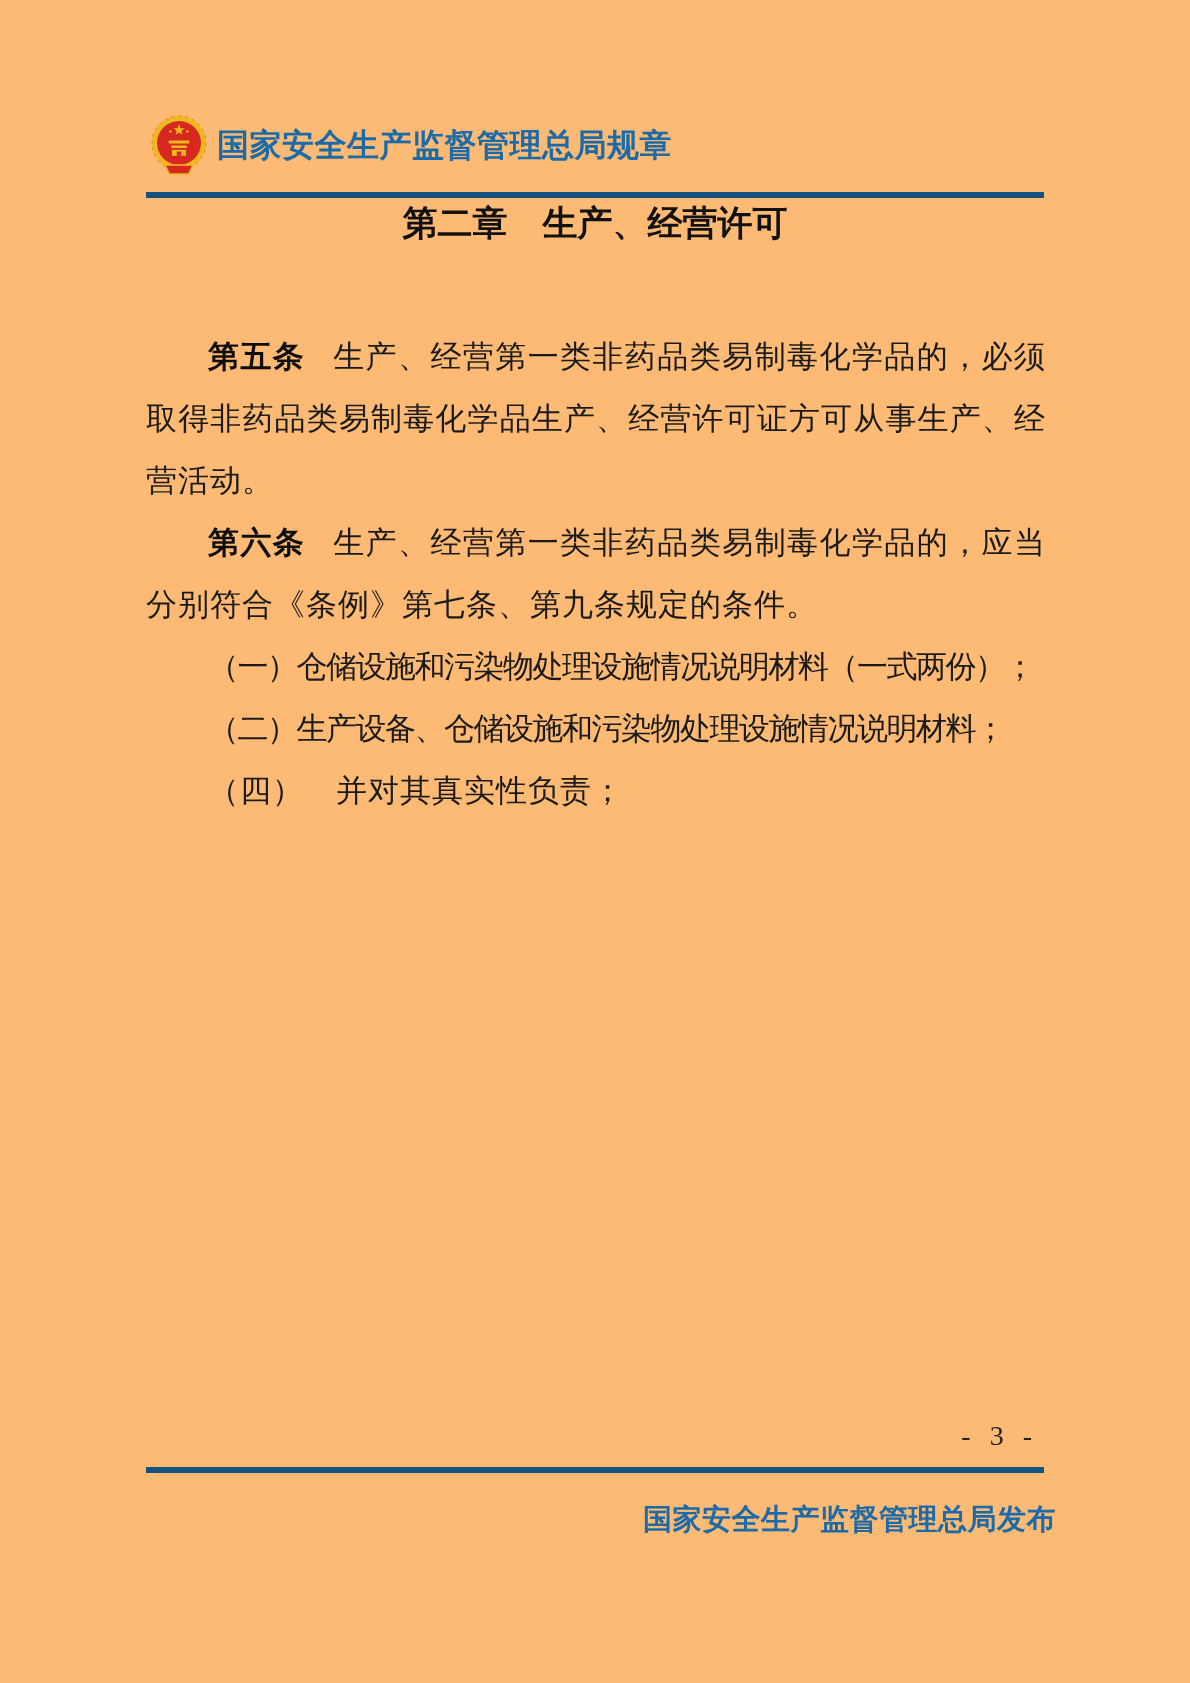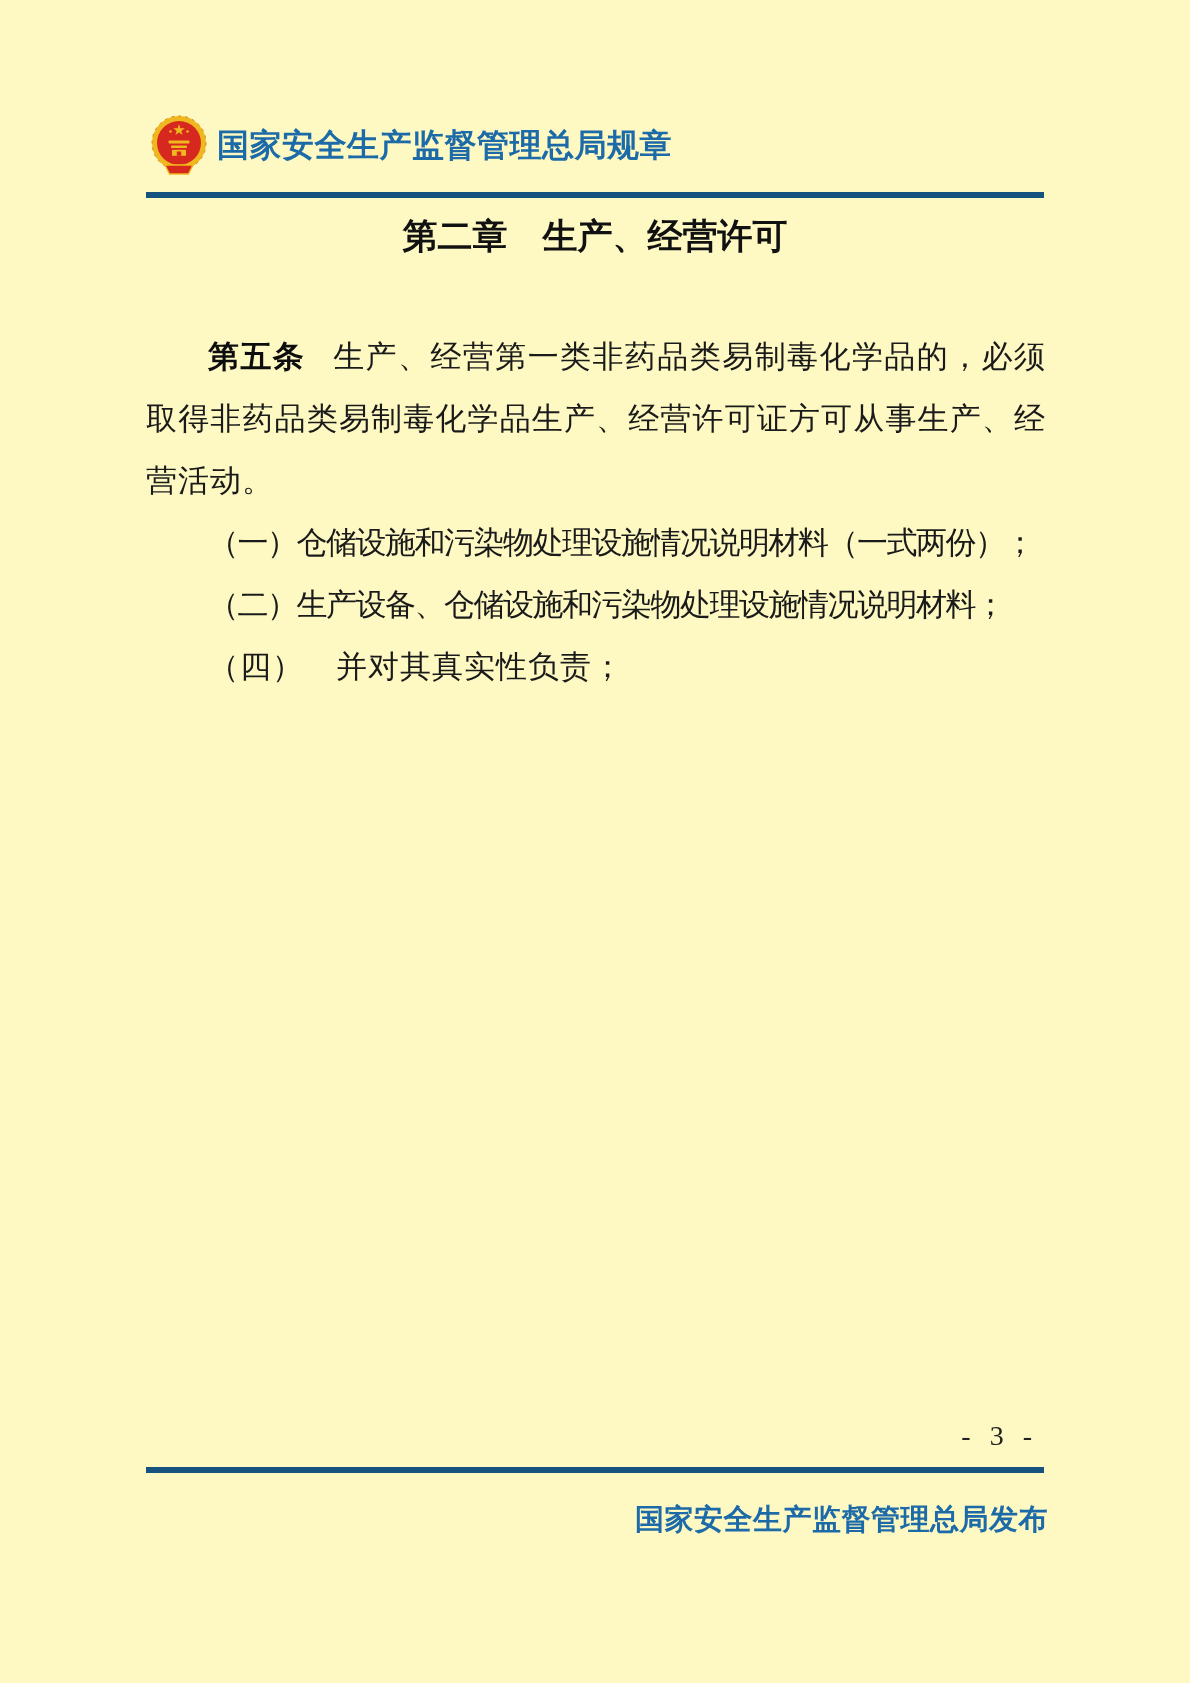--- a/index.html
+++ b/index.html
@@ -1,21 +1,21 @@
 <!DOCTYPE html>
 <html><head>
 <meta charset="utf-8">
 <style>
   * { margin: 0; padding: 0; box-sizing: border-box; }
   html, body { background: #ffffff; }
   .page {
     position: relative;
     width: 1190px;
     height: 1683px;
-    background: #fef9c3;
+    background: #fdba74;
     overflow: hidden;
     font-family: "Liberation Serif", "DejaVu Serif", serif;
     color: #1a1a1a;
   }
   
   .header {
     position: absolute;
     left: 148px;
     top: 114px;
     display: flex;
@@ -48,21 +48,20 @@
     position: absolute;
     left: 146px;
     top: 201px;
     width: 898px;
     text-align: center;
     font-family: "Liberation Sans", "DejaVu Sans", sans-serif;
     font-weight: bold;
     font-size: 35px;
     color: #111111;
     line-height: 44px;
-    margin-top: 13px;
   }
   
   .body-text {
     position: absolute;
     left: 146px;
     top: 326px;
     width: 900px;
   }
   .para {
     font-size: 31px;
@@ -97,21 +96,21 @@
   .footer-rule {
     position: absolute;
     left: 146px;
     top: 1467px;
     width: 898px;
     height: 6px;
     background: #15527e;
   }
   .footer-publisher {
     position: absolute;
-    right: 142px;
+    right: 134px;
     top: 1500px;
     font-family: Liberation Serif, serif;
     font-weight: bold;
     font-size: 29px;
     letter-spacing: 0.5px;
     color: #1c6ba8;
     white-space: nowrap;
   }
 </style>
 </head>
@@ -135,20 +134,21 @@
     </svg>
     <span class="header-title">国家安全生产监督管理总局规章</span>
   </div>
 
   <div class="header-rule"></div>
 
   <div class="chapter-title">第二章　生产、经营许可</div>
 
   <div class="body-text">
     <p class="para"><span class="para-label">第五条</span><span>生产、经营第一类非药品类易制毒化学品的，必须取得非药品类易制毒化学品生产、经营许可证方可从事生产、经营活动。</span></p>
+    <p class="para"><span class="para-label">第六条</span><span>生产、经营第一类非药品类易制毒化学品的，应当分别符合《条例》第七条、第九条规定的条件。</span></p>
     <p class="para tight"><span class="para-label"></span><span>（一）仓储设施和污染物处理设施情况说明材料（一式两份）；</span></p>
     <p class="para tight"><span class="para-label"></span><span>（二）生产设备、仓储设施和污染物处理设施情况说明材料；</span></p>
     <p class="para"><span class="para-label"></span><span>（四）　并对其真实性负责；</span></p>
   </div>
 
   <div class="page-number">- 3 -</div>
 
   <div class="footer-rule"></div>
 
   <div class="footer-publisher">国家安全生产监督管理总局发布</div>

